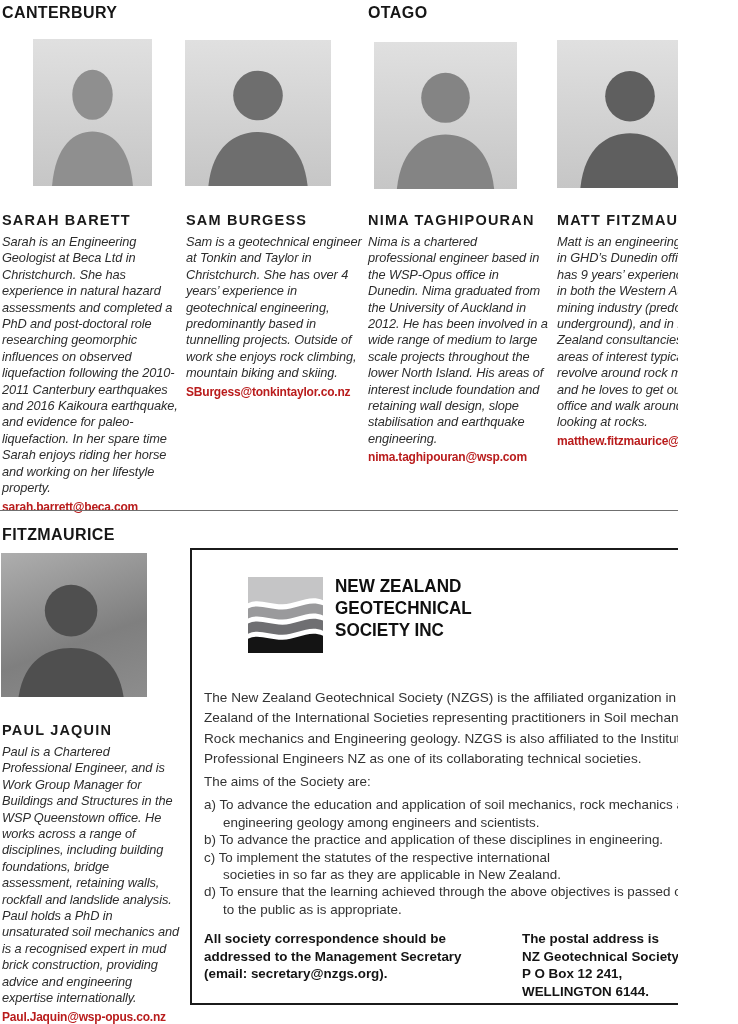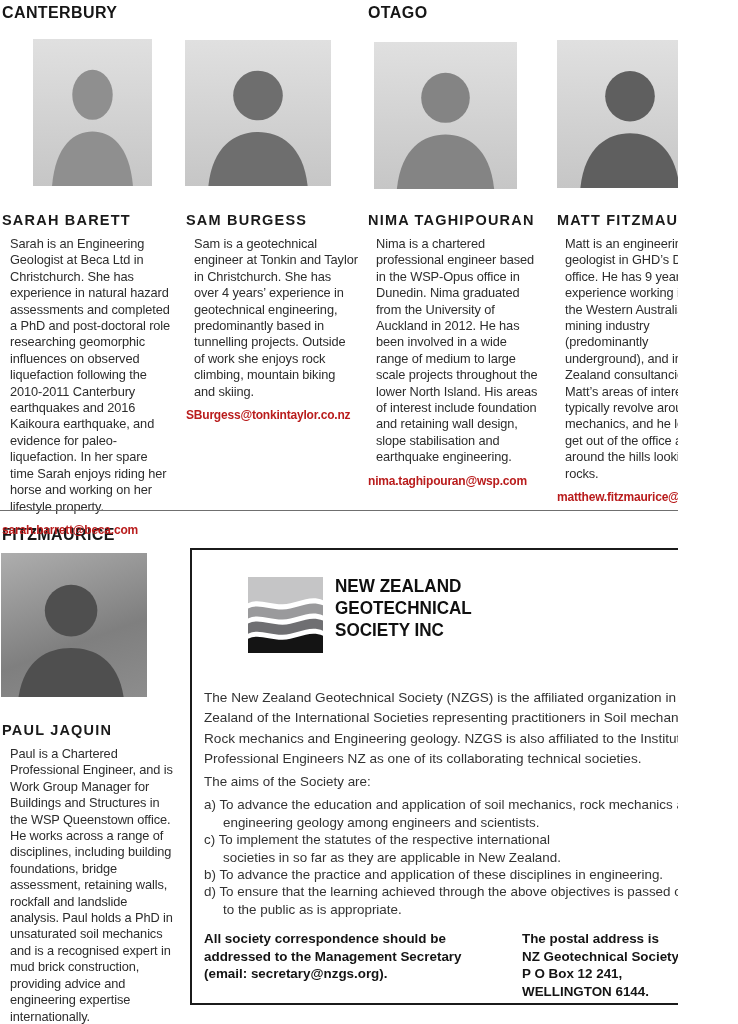--- a/index.html
+++ b/index.html
@@ -4,21 +4,21 @@
 <style>
   html,body{margin:0;padding:0;background:#ffffff;}
   .page{position:relative;width:678px;height:1024px;background:#ffffff;overflow:hidden;
         font-family:"Liberation Sans",sans-serif;color:#1d1d1d;}
   .region-heading{position:absolute;font-size:16px;font-weight:bold;letter-spacing:.4px;color:#161616;white-space:nowrap;}
   .photo{position:absolute;overflow:hidden;background:linear-gradient(180deg,#e0e0e0 0%,#c6c6c6 100%);}
   .photo svg{display:block;width:100%;height:100%;}
   .photo.dark{background:linear-gradient(160deg,#aeaeae 0%,#7f7f7f 60%,#8d8d8d 100%);}
   .person{position:absolute;width:180px;}
   .person-name{font-size:14.5px;font-weight:bold;letter-spacing:1.2px;color:#1a1a1a;margin:17px 0 6px 0;white-space:nowrap;}
-  .person-bio{font-size:12.8px;line-height:16.4px;letter-spacing:-.1px;color:#2d2d2d;margin:8px;}
+  .person-bio{font-size:12.8px;font-style:italic;line-height:16.4px;letter-spacing:-.1px;color:#2d2d2d;margin:0;}
   .person-email{font-size:12px;font-weight:bold;color:#b91c1c;margin-top:3px;word-break:break-all;letter-spacing:-.2px;}
   .divider{position:absolute;left:0;top:510px;width:738px;height:1px;background:#6f6f6f;}
   .society-box{position:absolute;left:190px;top:548px;width:543px;height:457px;border:2px solid #1b1b1b;box-sizing:border-box;background:#fff;}
   .logo-square{position:absolute;left:56px;top:27px;width:75px;height:76px;}
   .logo-square svg{display:block;width:100%;height:100%;}
   .logo-name{position:absolute;left:143px;top:25px;margin:0;font-size:19px;font-weight:bold;line-height:22px;
              letter-spacing:0;color:#101010;white-space:pre-line;transform:scaleX(.9);transform-origin:left top;}
   .box-intro{position:absolute;left:12px;top:138px;width:518px;margin:0;font-size:13.6px;line-height:20.4px;color:#333;}
   .box-aims{position:absolute;left:12px;top:223px;width:520px;font-size:13.4px;line-height:17.4px;color:#333;}
   .aims-heading{margin:0 0 6px 0;}
@@ -112,23 +112,23 @@
     <h2 class="logo-name">NEW ZEALAND
 GEOTECHNICAL
 SOCIETY INC</h2>
 
     <p class="box-intro">The New Zealand Geotechnical Society (NZGS) is the affiliated organization in New Zealand of the International Societies representing practitioners in Soil mechanics, Rock mechanics and Engineering geology. NZGS is also affiliated to the Institution of Professional Engineers NZ as one of its collaborating technical societies.</p>
 
     <div class="box-aims">
       <p class="aims-heading">The aims of the Society are:</p>
       <p class="aim-item">a) To advance the education and application of soil mechanics, rock mechanics and
 engineering geology among engineers and scientists.</p>
+      <p class="aim-item">b) To advance the practice and application of these disciplines in engineering.</p>
       <p class="aim-item">c) To implement the statutes of the respective international
 societies in so far as they are applicable in New Zealand.</p>
-      <p class="aim-item">b) To advance the practice and application of these disciplines in engineering.</p>
       <p class="aim-item">d) To ensure that the learning achieved through the above objectives is passed on
 to the public as is appropriate.</p>
     </div>
 
     <p class="box-bold left">All society correspondence should be
 addressed to the Management Secretary
 (email: secretary@nzgs.org).</p>
     <p class="box-bold right">The postal address is
 NZ Geotechnical Society Inc,
 P O Box 12 241,

